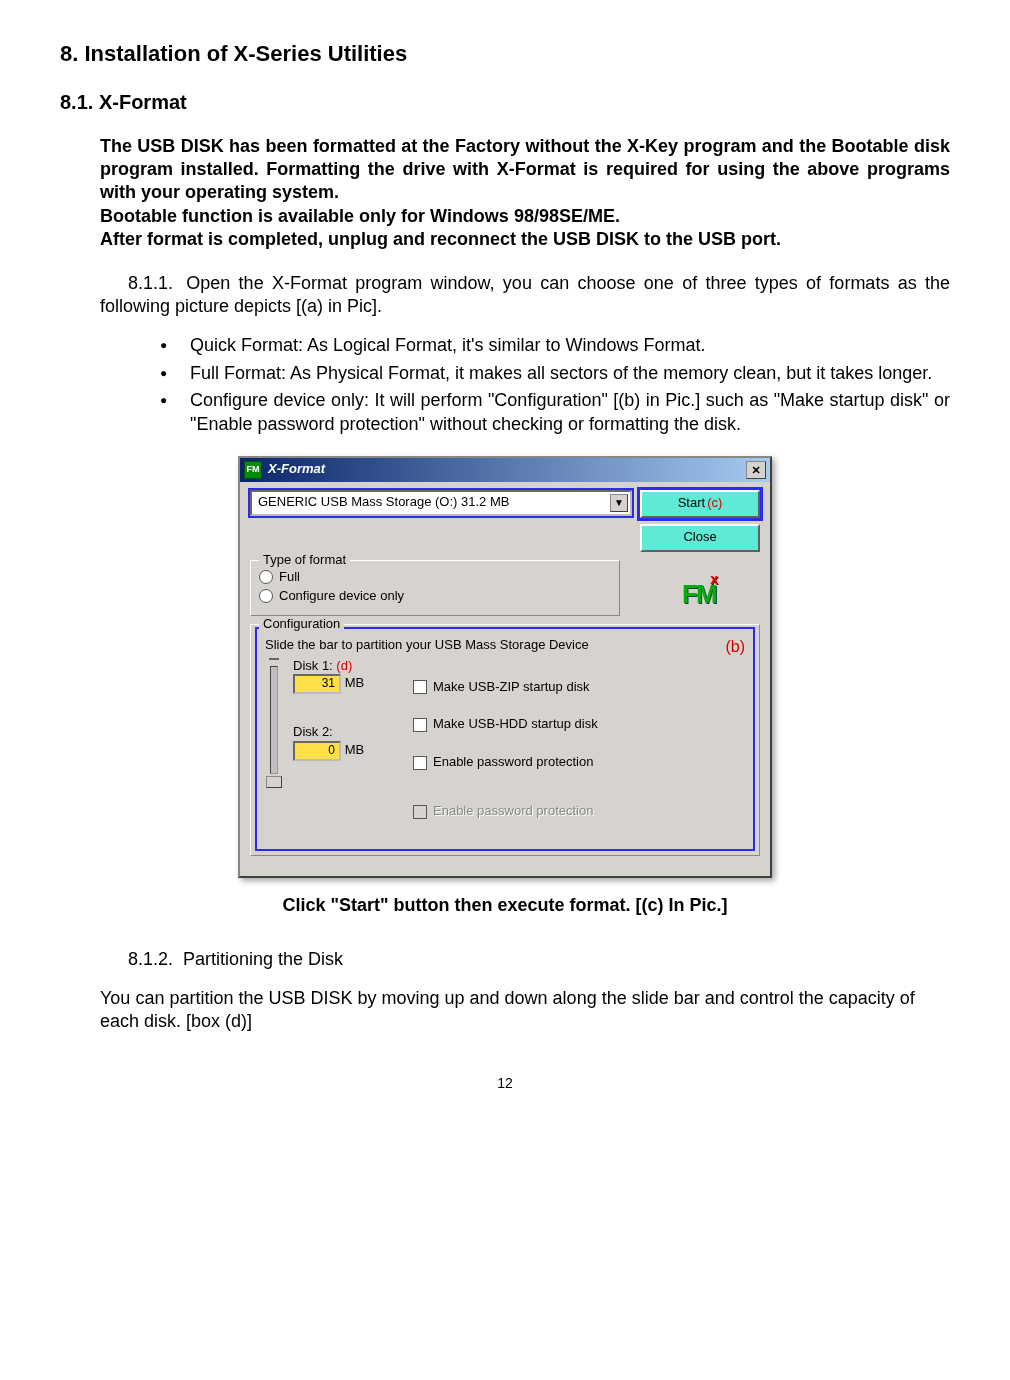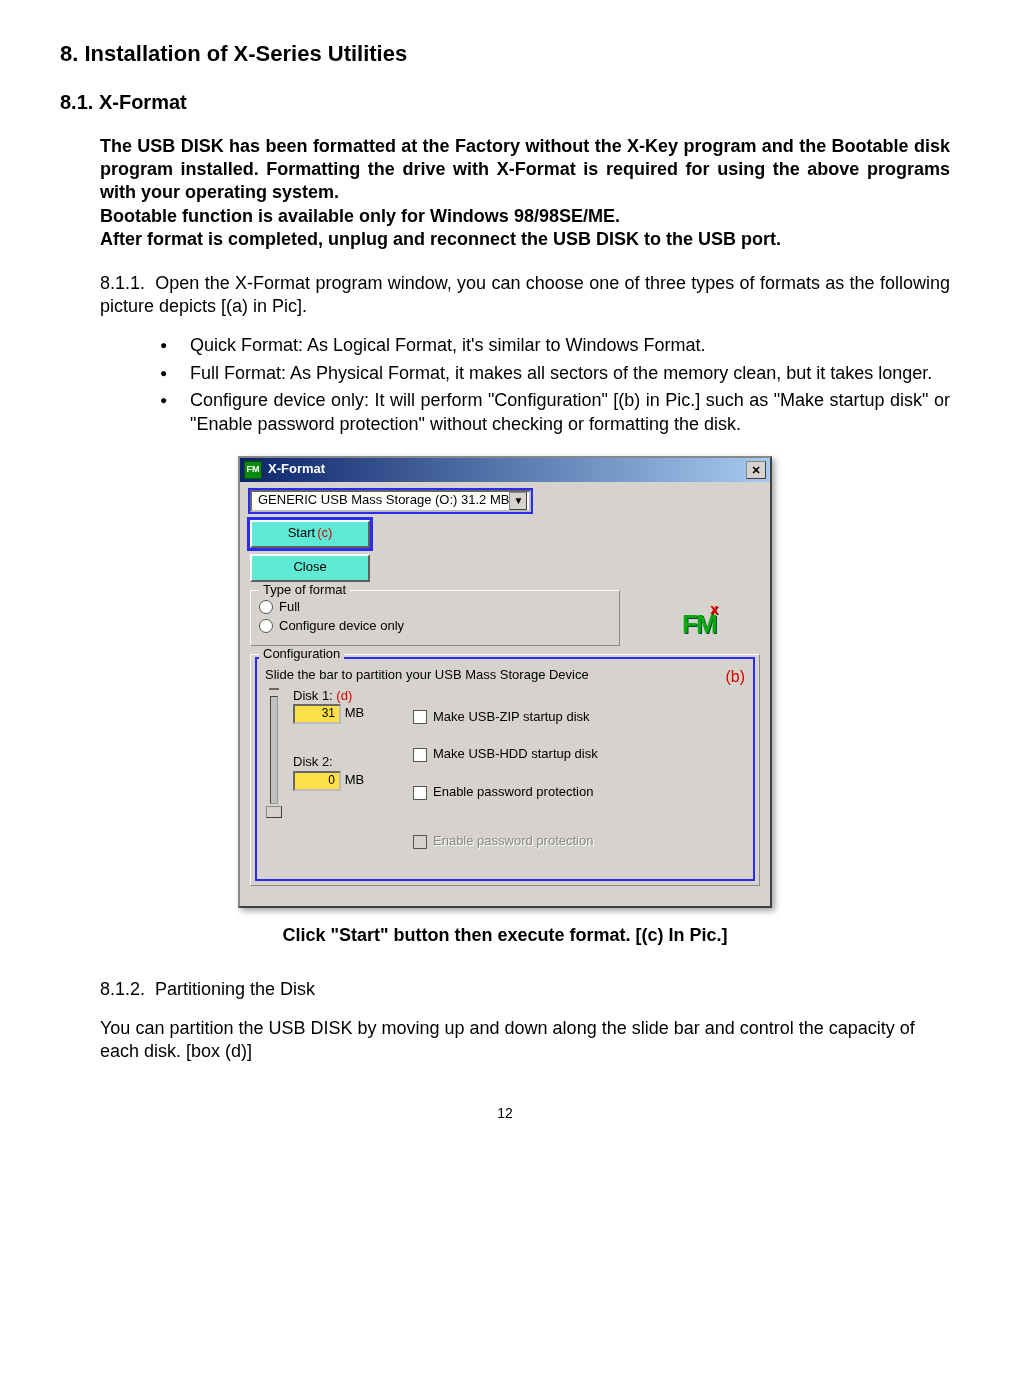--- a/index.html
+++ b/index.html
@@ -7,21 +7,21 @@
     margin: 0;
     padding: 40px 60px;
     width: 1010px;
     box-sizing: border-box;
     font-size: 18px;
     line-height: 1.3;
   }
   h1 { font-size: 22px; margin: 0 0 20px 0; }
   h2 { font-size: 20px; margin: 0 0 20px 0; }
   .bold-para { font-weight: bold; margin: 10px 0 20px 0; padding-left: 40px; text-align: justify; }
-  .section-num { display: inline-block; width: 50px; }
+  .section-num { display: inline-block; width: 50px; margin-left: 28px; }
   .subpara { padding-left: 40px; text-align: justify; margin-bottom: 16px; }
   .bullet-list { list-style: none; padding-left: 100px; margin: 0 0 20px 0; }
   .bullet-list li { text-align: justify; margin-bottom: 4px; position: relative; padding-left: 30px; }
   .bullet-list li::before { content: "●"; position: absolute; left: 0; font-size: 12px; top: 4px; }
   .caption { font-weight: bold; text-align: center; margin: 16px 0 30px; }
   .pagenum { text-align: center; font-size: 14px; margin-top: 40px; }
 
   
   .dialog-wrap { display: flex; justify-content: center; margin: 10px 0; }
   .dialog {
@@ -32,24 +32,24 @@
     box-shadow: 3px 3px 6px rgba(0,0,0,.35);
     font-family: Tahoma, Arial, sans-serif;
     font-size: 13px;
   }
   .titlebar {
     display: flex; align-items: center;
     background: linear-gradient(to right, #0a246a, #a6caf0);
     color: #fff; padding: 3px 4px; font-weight: bold;
   }
   .titlebar .fm-icon { width: 16px; height: 16px; background: #0a8a0a; color: #fff; font-size: 9px; font-weight: bold; display: inline-flex; align-items:center; justify-content:center; margin-right: 6px; border: 1px solid #06500a; }
-  .titlebar .title-text { flex: 1; }
+  .titlebar .title-text { flex: 1; font-style: italic; }
   .titlebar .close-btn { width: 18px; height: 16px; background: #d6d3ce; color: #000; border: 1px solid #888; border-right-color:#404040; border-bottom-color:#404040; display:inline-flex; align-items:center; justify-content:center; font-size: 11px; font-weight:bold; }
   .dialog-body { padding: 8px 10px 20px; }
-  .row1 { display: flex; gap: 8px; align-items: flex-start; flex-direction: column; }
+  .row1 { display: flex; gap: 8px; align-items: flex-start; }
   .combo {
     flex: 1; height: 22px; background: #fff;
     border: 2px inset #bbb;
     outline: 2px solid #2a2af0;
     display: flex; align-items: center; justify-content: space-between; padding: 0 2px 0 6px;
     font-size: 13px;
   }
   .combo .arrow { width: 16px; height: 16px; background: #d6d3ce; border: 1px solid #888; border-right-color:#404040; border-bottom-color:#404040; display:inline-flex; align-items:center; justify-content:center; font-size: 10px; }
   .btn-col { display: flex; flex-direction: column; gap: 6px; width: 120px; }
   .win-btn { height: 24px; background: #5eead4; border: 2px solid #fff; border-right-color:#606060; border-bottom-color:#606060; display:flex; align-items:center; justify-content:center; font-size: 13px; }

